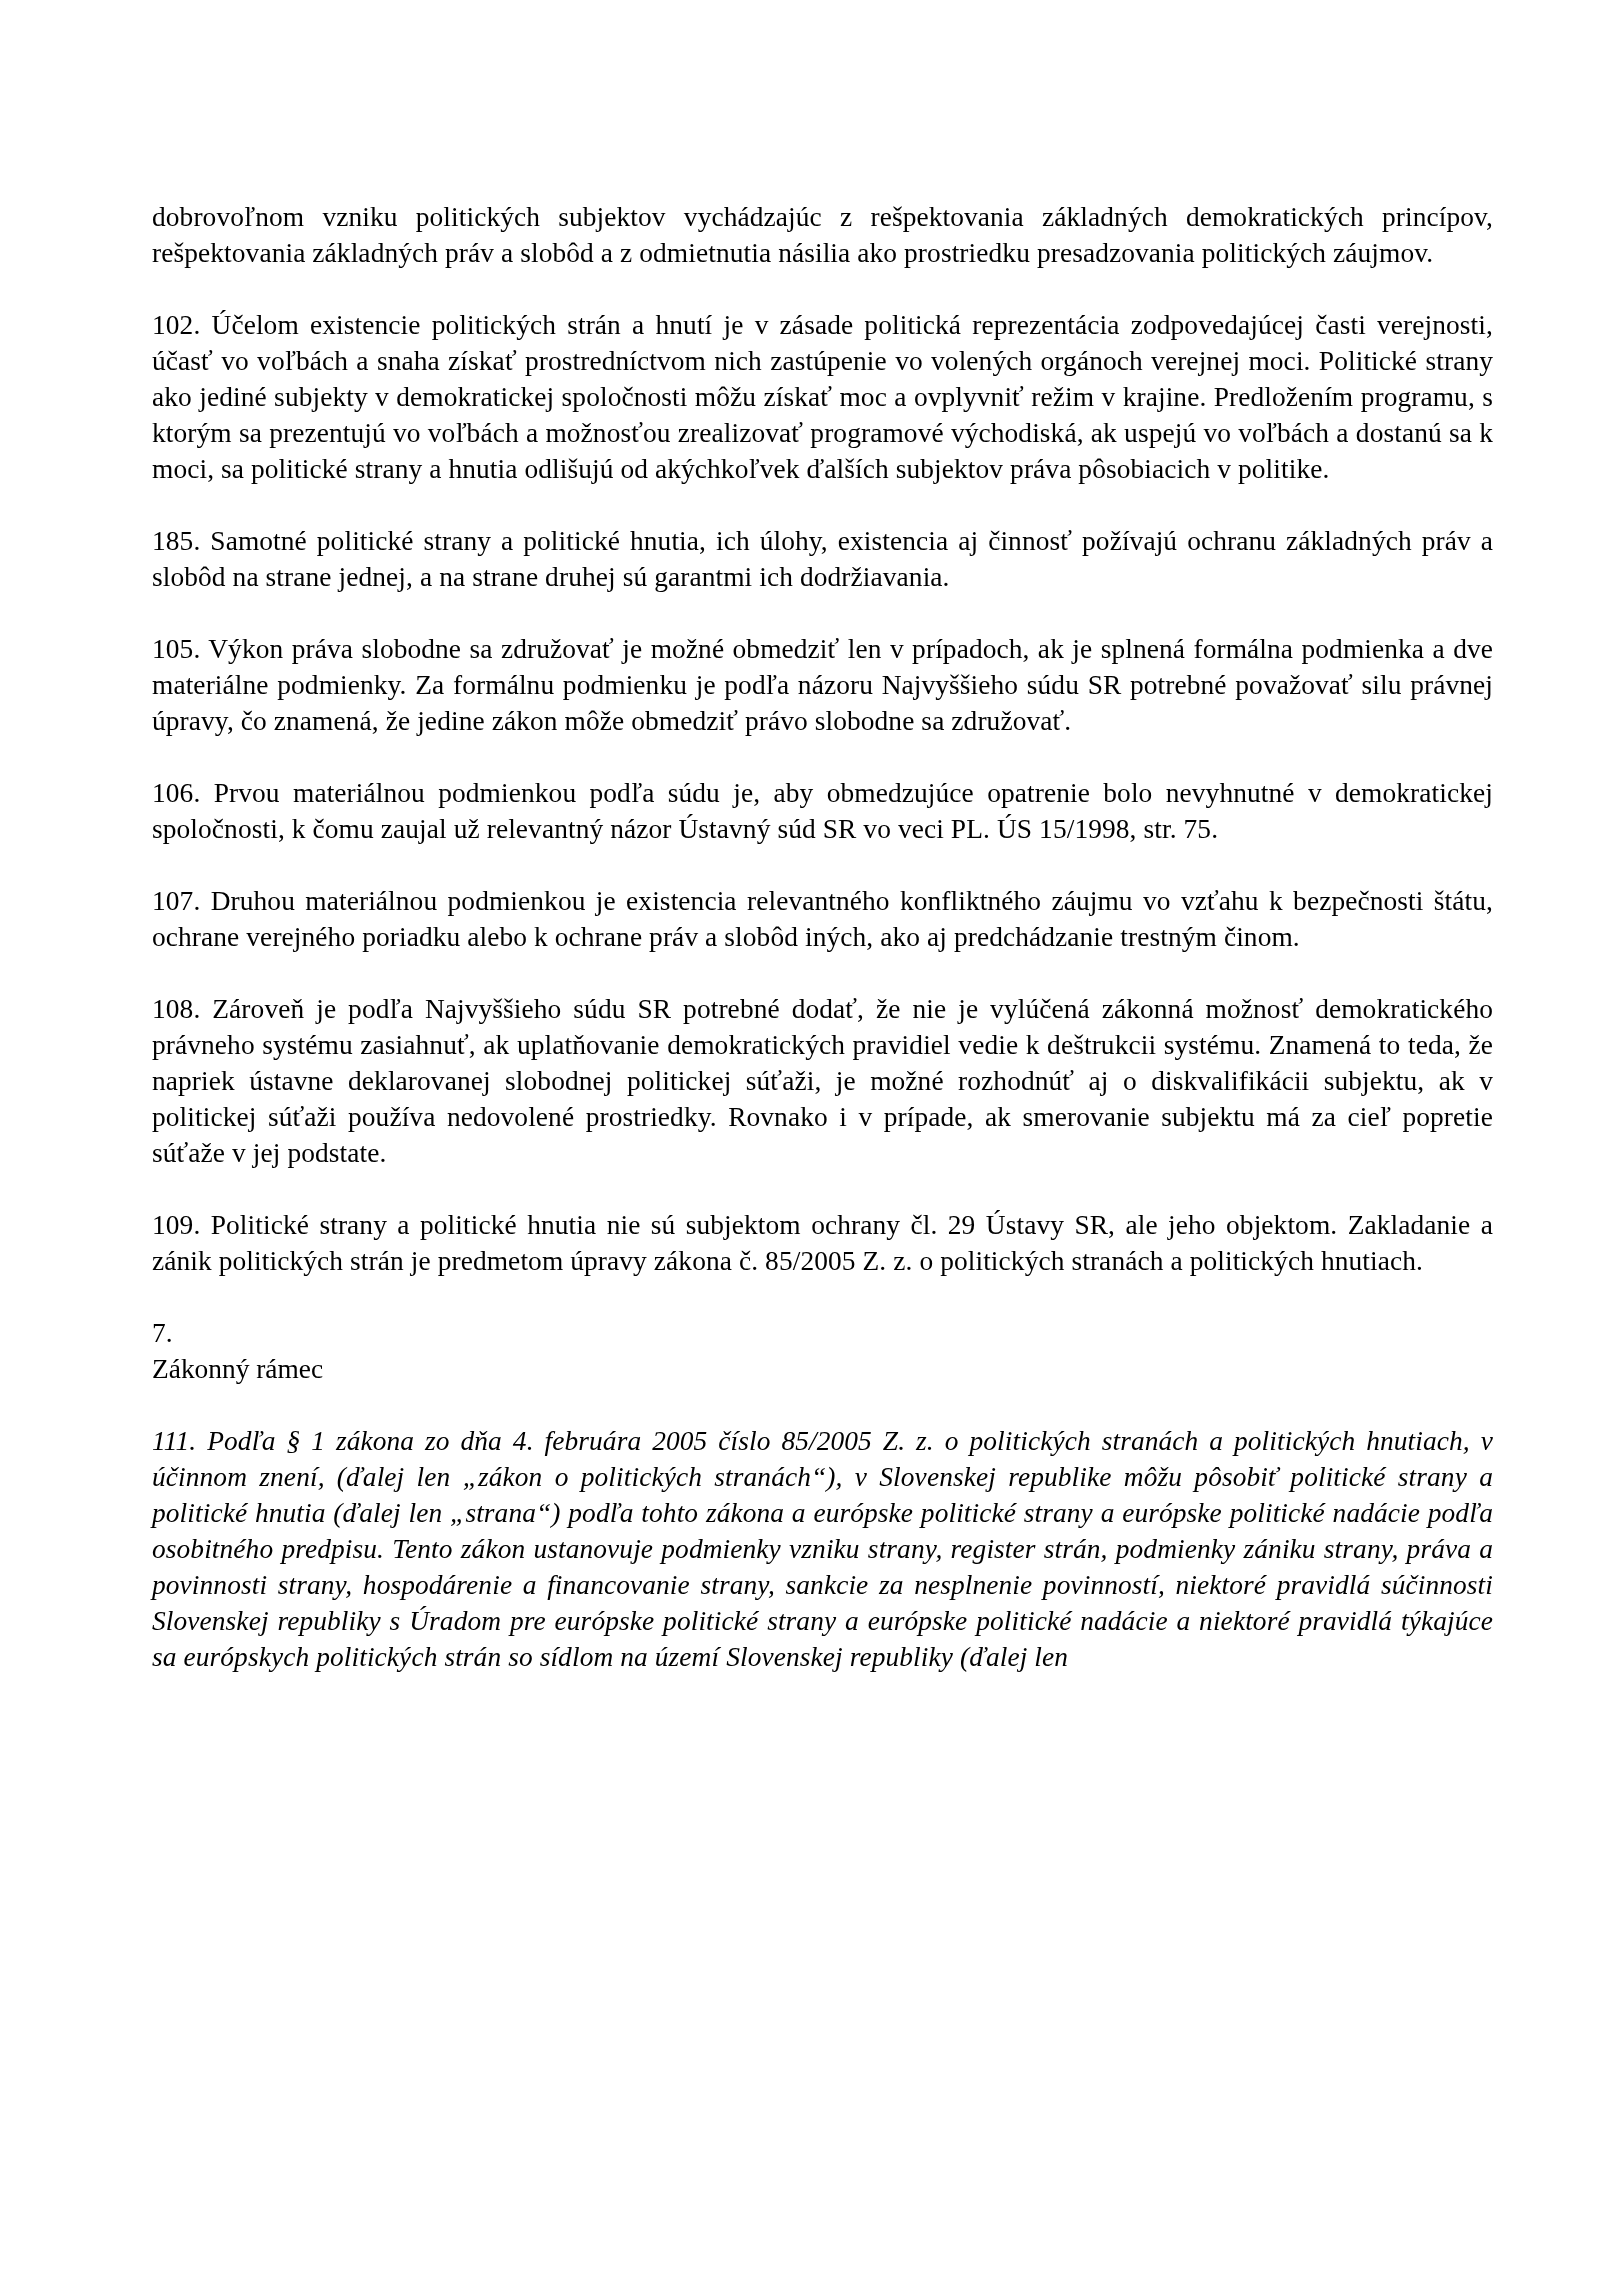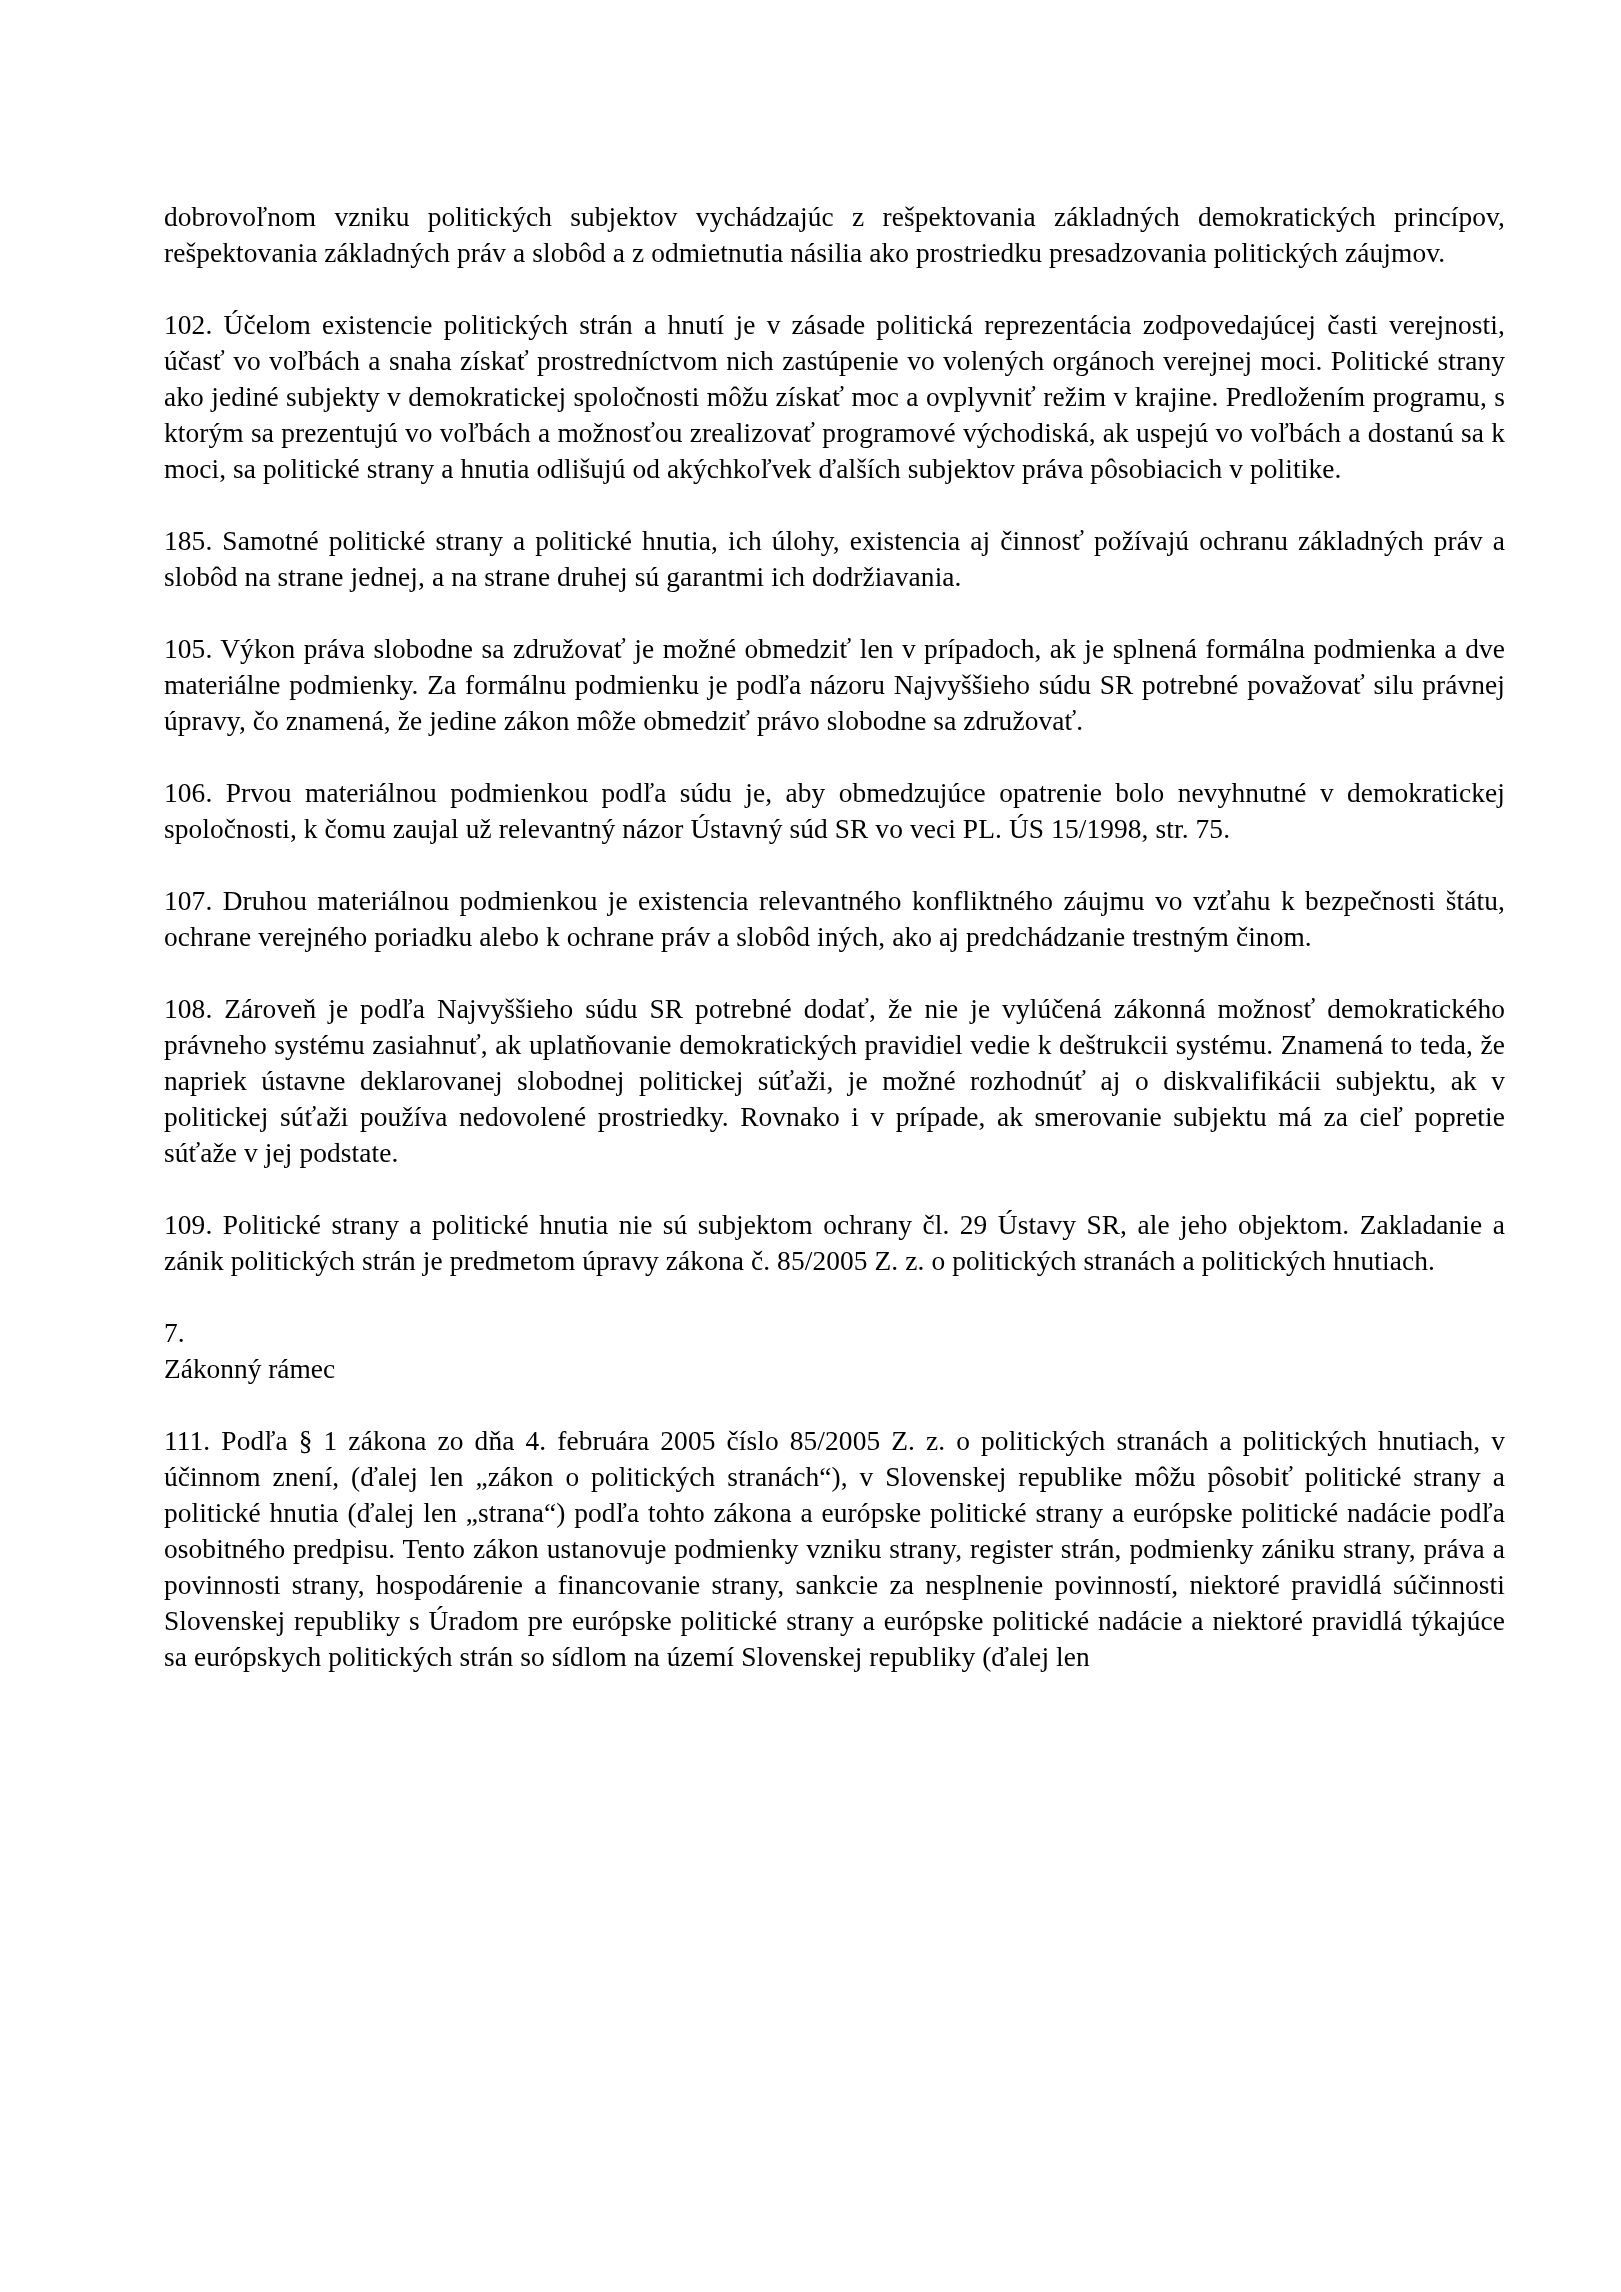--- a/index.html
+++ b/index.html
@@ -10,21 +10,21 @@
   body {
     width: 1621px;
     height: 2293px;
     position: relative;
     font-family: "Liberation Serif", "DejaVu Serif", serif;
     color: #000000;
     overflow: hidden;
   }
   .page {
     position: absolute;
-    left: 164px;
+    left: 152px;
     top: 199px;
     width: 1341px;
   }
   .para {
     margin: 0 0 36px 0;
     font-size: 27.4px;
     line-height: 36px;
     text-align: justify;
     text-justify: inter-word;
     letter-spacing: 0.1px;
@@ -36,20 +36,21 @@
     margin: 0 0 36px 0;
   }
   .heading-line {
     margin: 0;
     font-size: 27.4px;
     line-height: 36px;
     text-align: left;
   }
   .para:last-child {
     margin-bottom: 0;
+    font-style: italic;
   }
 </style>
 </head>
 <body>
 
 <div class="page">
   <p class="para">dobrovoľnom vzniku politických subjektov vychádzajúc z rešpektovania základných demokratických princípov, rešpektovania základných práv a slobôd a z odmietnutia násilia ako prostriedku presadzovania politických záujmov.</p>
   <p class="para">102. Účelom existencie politických strán a hnutí je v zásade politická reprezentácia zodpovedajúcej časti verejnosti, účasť vo voľbách a snaha získať prostredníctvom nich zastúpenie vo volených orgánoch verejnej moci. Politické strany ako jediné subjekty v demokratickej spoločnosti môžu získať moc a ovplyvniť režim v krajine. Predložením programu, s ktorým sa prezentujú vo voľbách a možnosťou zrealizovať programové východiská, ak uspejú vo voľbách a dostanú sa k moci, sa politické strany a hnutia odlišujú od akýchkoľvek ďalších subjektov práva pôsobiacich v politike.</p>
   <p class="para">185. Samotné politické strany a politické hnutia, ich úlohy, existencia aj činnosť požívajú ochranu základných práv a slobôd na strane jednej, a na strane druhej sú garantmi ich dodržiavania.</p>
   <p class="para">105. Výkon práva slobodne sa združovať je možné obmedziť len v prípadoch, ak je splnená formálna podmienka a dve materiálne podmienky. Za formálnu podmienku je podľa názoru Najvyššieho súdu SR potrebné považovať silu právnej úpravy, čo znamená, že jedine zákon môže obmedziť právo slobodne sa združovať.</p>

